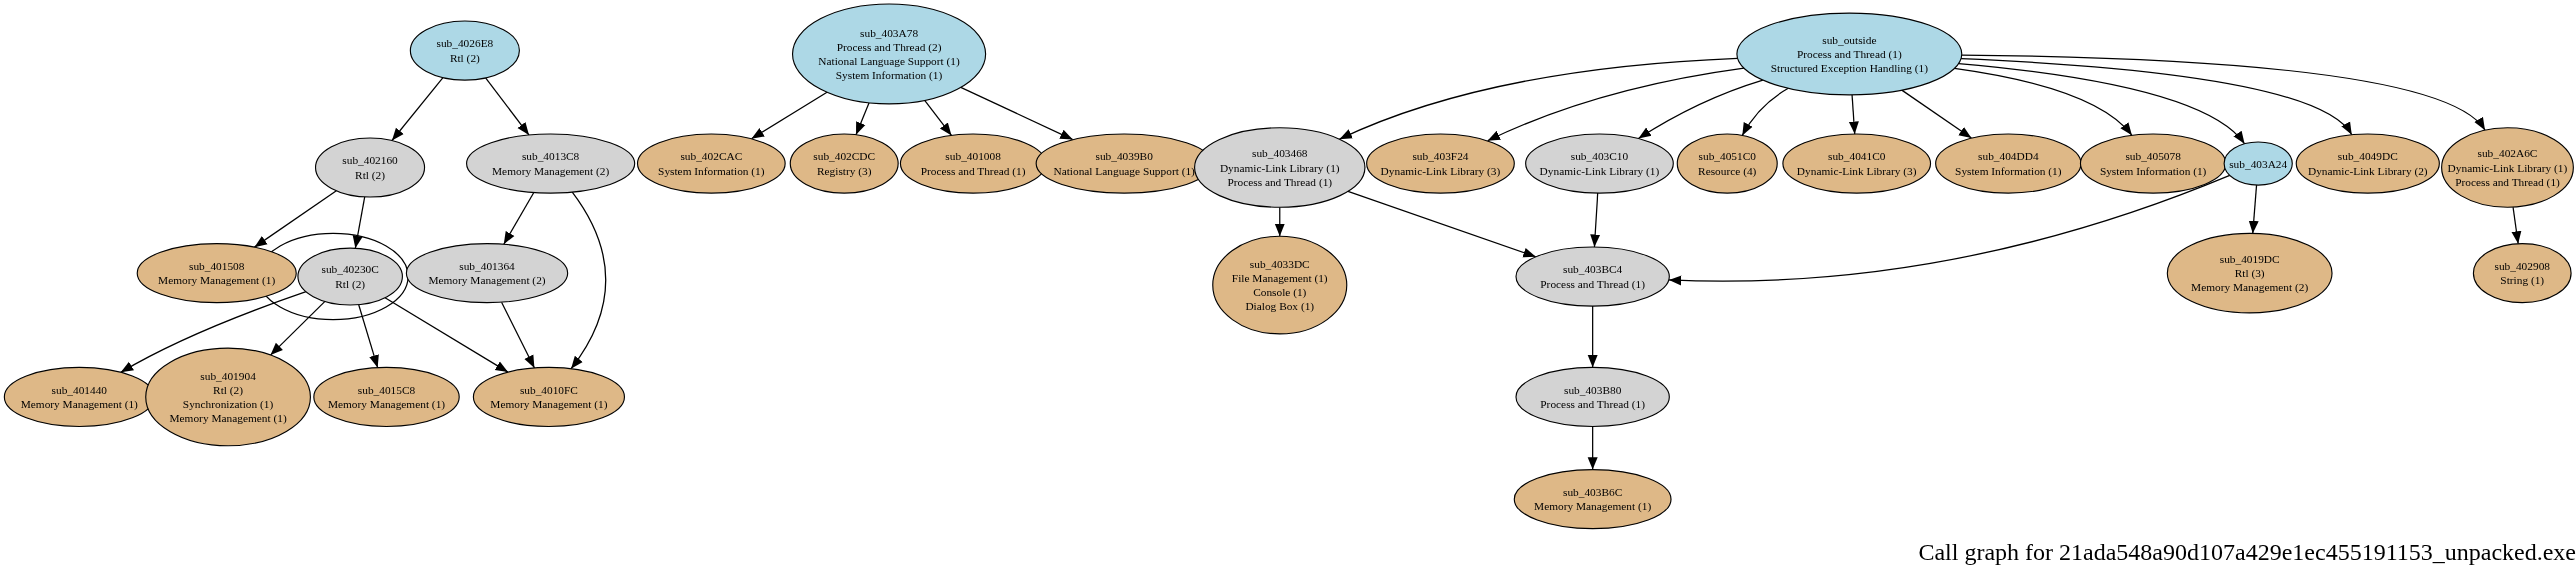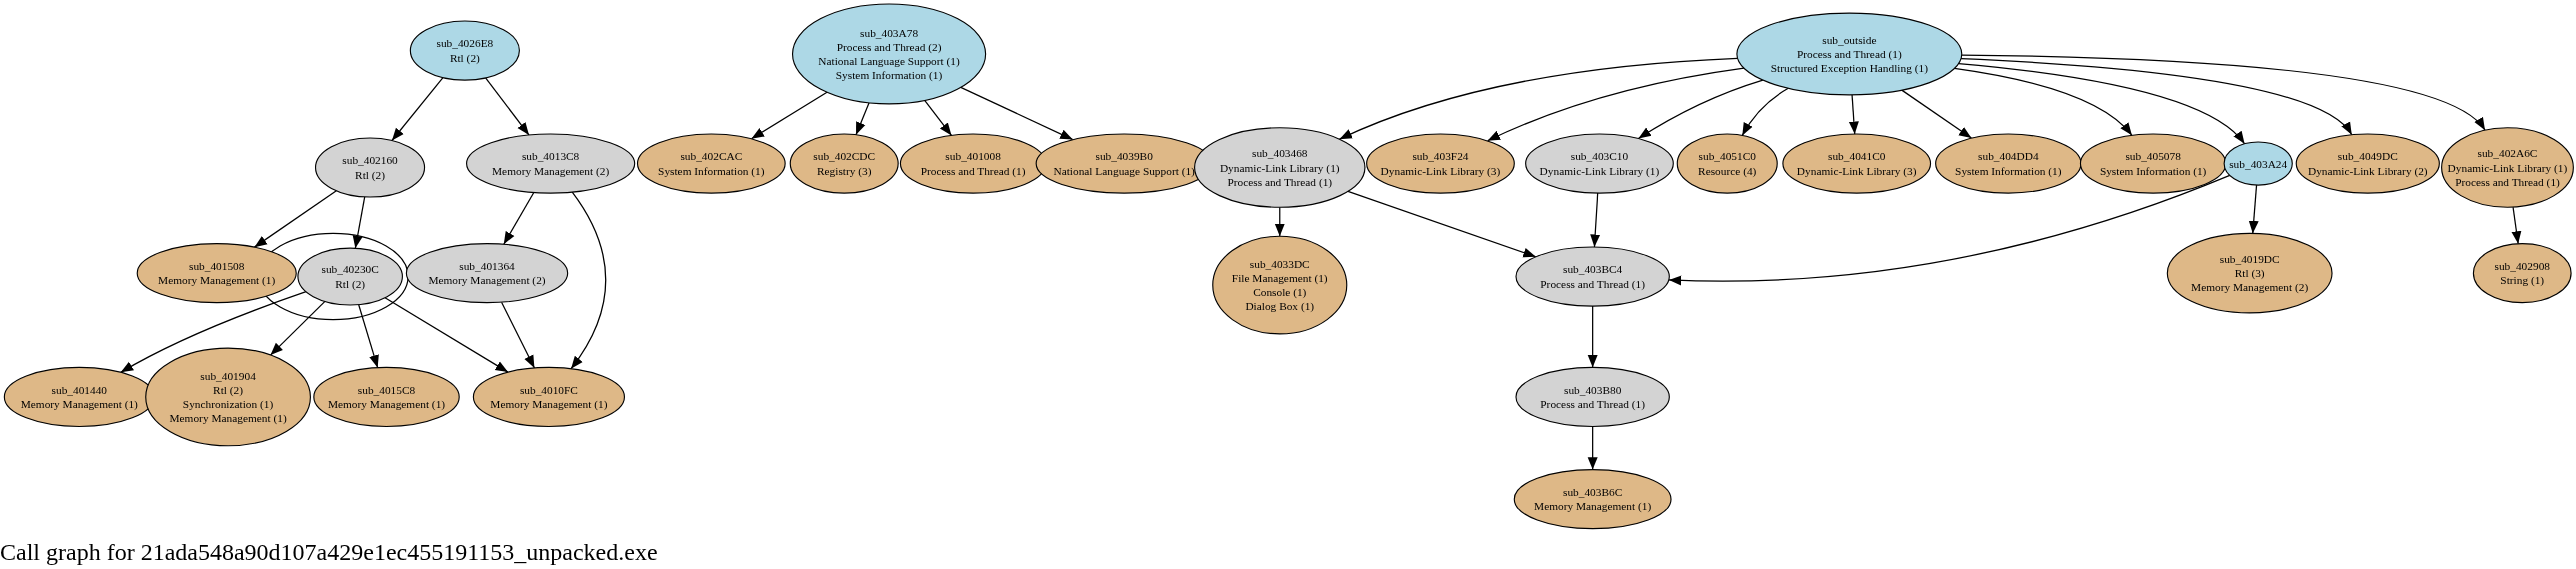--- a/index.html
+++ b/index.html
@@ -1,21 +1,21 @@
 <!DOCTYPE html>
 <html style="font-size:9px"><head>
 <meta charset="utf-8">
 <style>
   html,body{margin:0;padding:0;background:#ffffff;}
   .canvas{position:relative;width:2576px;height:569px;background:#ffffff;overflow:hidden;}
   svg{position:absolute;left:0;top:0;}
   svg text{font-family:"Liberation Serif",serif;font-size:20px;fill:#000000;}
   .caption{
     position:absolute;left:0;bottom:3.4px;width:100%;
-    text-align:left;
+    text-align:right;
     font-family:"Liberation Serif",serif;
     font-size:24px;color:#000000;
   }
 </style>
 </head>
 <body>
 
 <div class="canvas">
   <svg id="graph" width="2576" height="569" viewBox="0 0 4533 1002">
     <defs>

